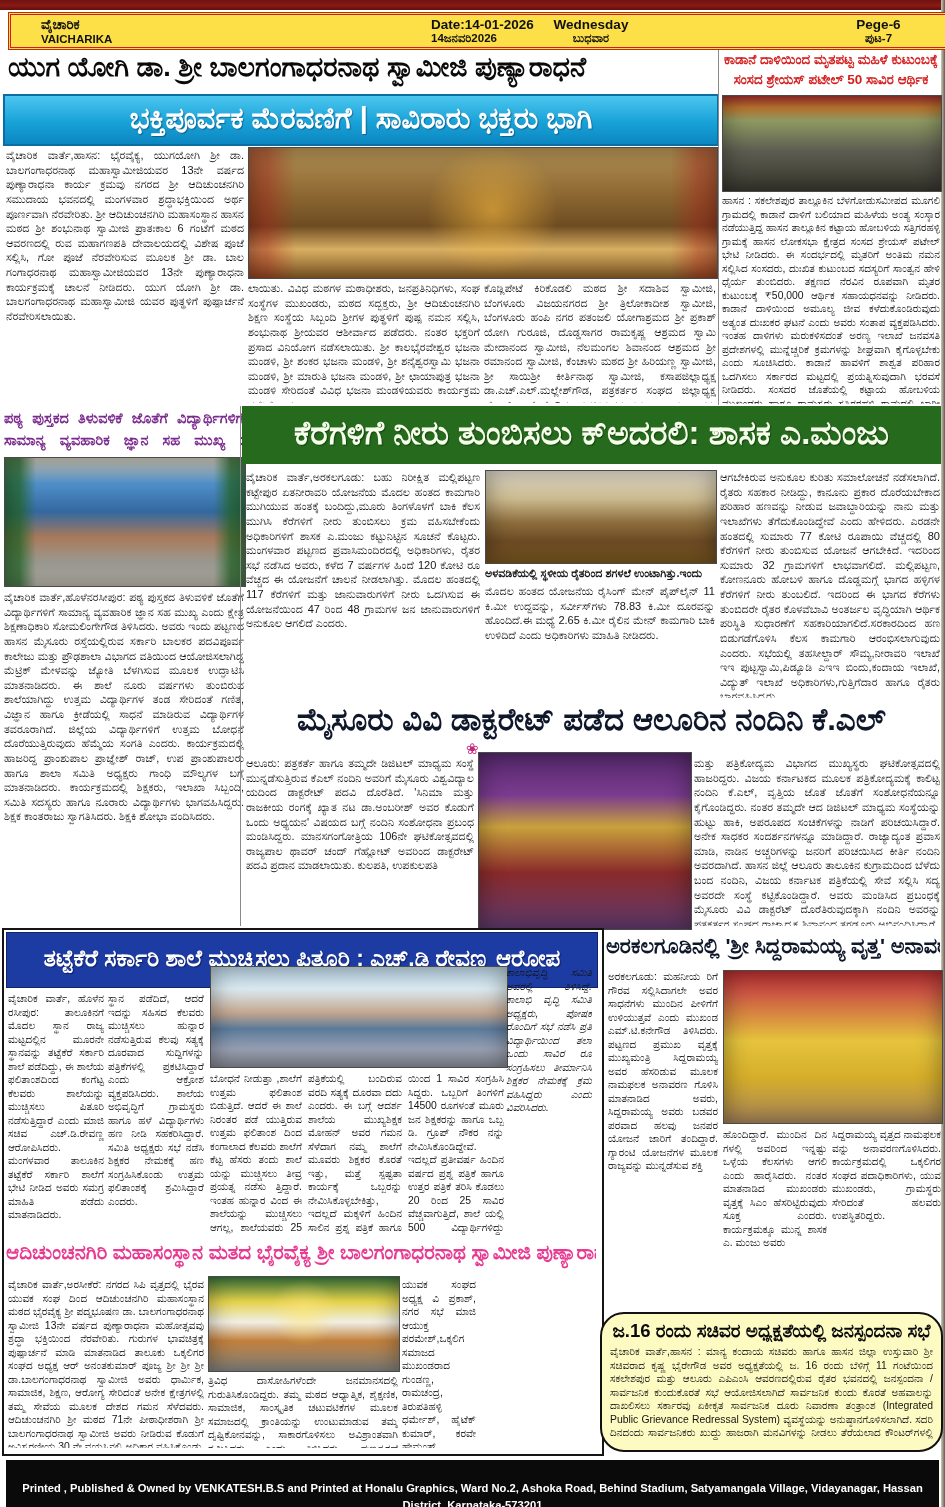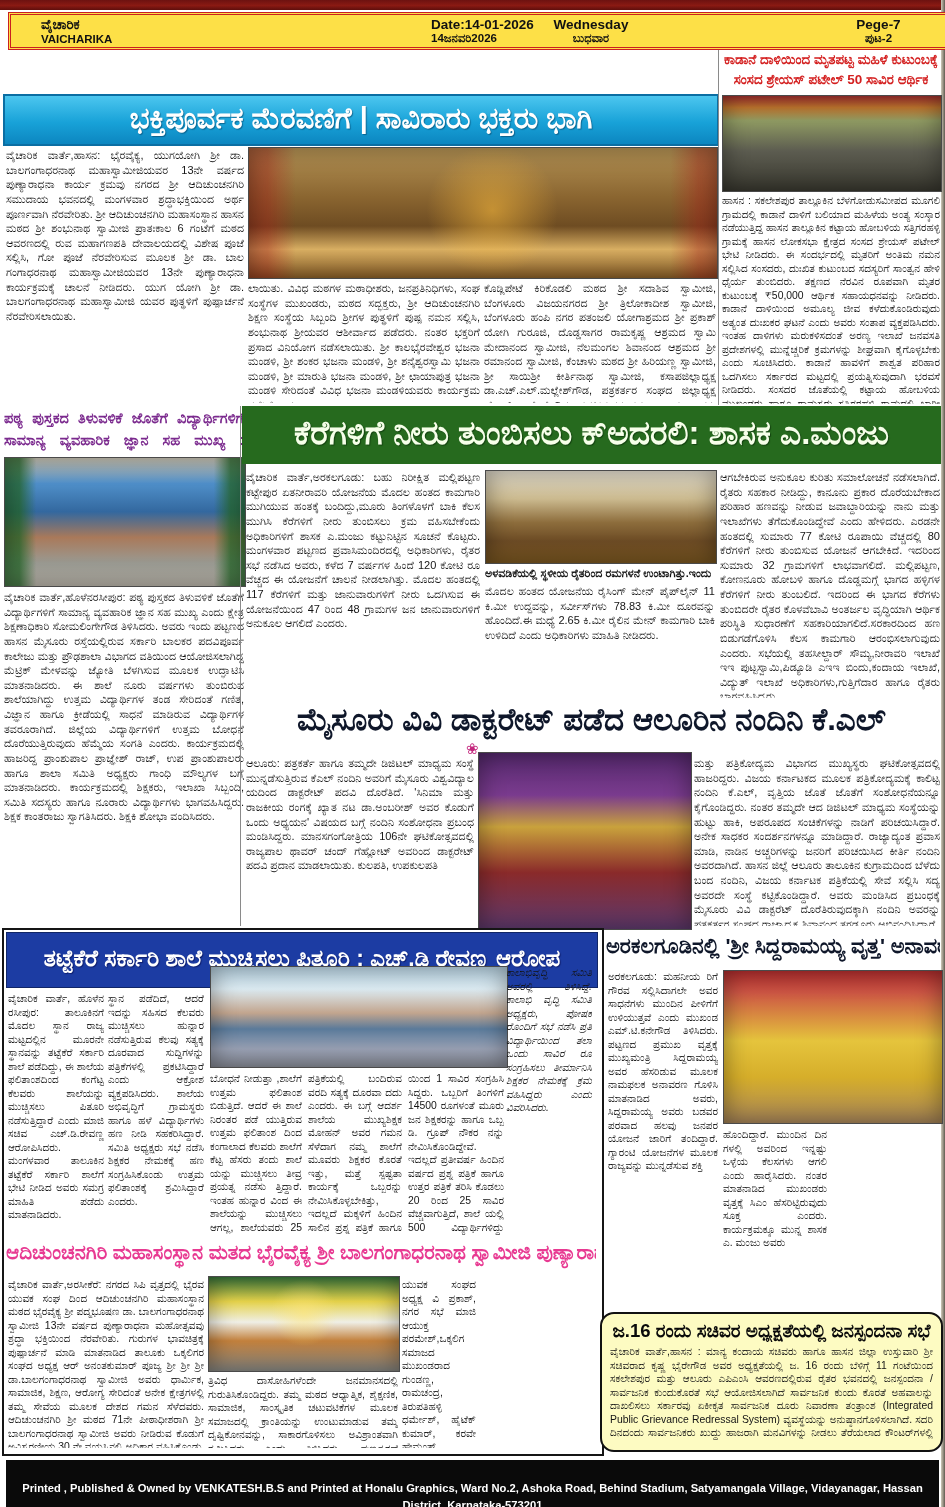--- a/index.html
+++ b/index.html
@@ -24,21 +24,21 @@
                 text-shadow:1px 1px 1px rgba(0,30,0,.5);}
   .banner-navy{background:#1c3ca3;border:1px solid #102566;color:#ffffff;font-weight:bold;font-size:23px;
                text-align:center;white-space:nowrap;overflow:hidden;line-height:2.2;
                text-shadow:1px 1px 1px rgba(0,0,60,.5);}
   .h-maroon{color:#0f172a;font-weight:bold;text-align:center;white-space:nowrap;overflow:hidden;}
   .h-pink{color:#e83a92;font-weight:bold;font-size:20px;text-align:center;white-space:nowrap;overflow:hidden;}
   .h-red{color:#d42020;font-weight:bold;font-size:13.5px;line-height:1.5;text-align:center;overflow:hidden;}
   .h-purple{color:#7b2a8e;font-weight:bold;font-size:14.5px;line-height:1.5;text-align:justify;overflow:hidden;}
   .rule{background:#8a8a8a;}
   .frame-bl{border:2px solid #151515;background:#ffffff;}
-  .noticebox{background:#fdfbc2;border:2.5px solid #111;border-radius:14px;}
+  .noticebox{background:#fdfbc2;border:2.5px solid #111;border-radius:24px;}
   .notice-title{font-weight:bold;font-size:18.5px;color:#0a0a0a;text-align:center;white-space:nowrap;overflow:hidden;}
   .footerbar{background:#0a0a0a;color:#ffffff;font-weight:bold;font-size:11.2px;line-height:1.5;
              text-align:center;overflow:hidden;}
   .ornament{color:#c4267d;font-size:15px;}
   
   .ph-stage{background:
      radial-gradient(circle at 52% 48%,rgba(255,190,60,.55),transparent 26%),
      linear-gradient(90deg,rgba(170,30,25,.4) 0 4%,transparent 10% 90%,rgba(170,30,25,.4) 96%),
      linear-gradient(180deg,#b59355 0%,#8a6530 38%,#6e4c22 60%,#d8ae62 78%,#8a5f28 100%);}
   .ph-tent{background:
@@ -74,46 +74,47 @@
     </div>
     <div class="abs" style="left:420px;top:2px;text-align:left;">
       <div class="l1">Date:14-01-2026</div>
       <div class="l2">14ಜನವರಿ2026</div>
     </div>
     <div class="abs" style="left:500px;top:2px;width:160px;text-align:center;">
       <div class="l1">Wednesday</div>
       <div class="l2">ಬುಧವಾರ</div>
     </div>
     <div class="abs" style="left:820px;top:2px;width:95px;text-align:center;">
-      <div class="l1">Pege-7</div>
-      <div class="l2">ಪುಟ-2</div>
+      <div class="l1">Pege-6</div>
+      <div class="l2">ಪುಟ-7</div>
     </div>
   </div>
 
+  <div class="abs h-main" style="left:8px;top:52px;width:706px;height:38px;">ಯುಗ ಯೋಗಿ ಡಾ. ಶ್ರೀ ಬಾಲಗಂಗಾಧರನಾಥ ಸ್ವಾಮೀಜಿ ಪುಣ್ಯಾರಾಧನೆ</div>
   <div class="abs banner-blue" style="left:3px;top:94px;width:712px;height:48px;">ಭಕ್ತಿಪೂರ್ವಕ ಮೆರವಣಿಗೆ | ಸಾವಿರಾರು ಭಕ್ತರು ಭಾಗಿ</div>
 
   <div class="abs txt" style="left:6px;top:148px;width:238px;height:256px;">ವೈಚಾರಿಕ ವಾರ್ತೆ,ಹಾಸನ: ಭೈರವೈಕ್ಯ, ಯುಗಯೋಗಿ ಶ್ರೀ ಡಾ. ಬಾಲಗಂಗಾಧರನಾಥ ಮಹಾಸ್ವಾಮೀಜಿಯವರ 13ನೇ ವರ್ಷದ ಪುಣ್ಯಾರಾಧನಾ ಕಾರ್ಯ ಕ್ರಮವು ನಗರದ ಶ್ರೀ ಆದಿಚುಂಚನಗಿರಿ ಸಮುದಾಯ ಭವನದಲ್ಲಿ ಮಂಗಳವಾರ ಶ್ರದ್ಧಾಭಕ್ತಿಯಿಂದ ಅರ್ಥ ಪೂರ್ಣವಾಗಿ ನೆರವೇರಿತು. ಶ್ರೀ ಆದಿಚುಂಚನಗಿರಿ ಮಹಾಸಂಸ್ಥಾನ ಹಾಸನ ಮಠದ ಶ್ರೀ ಶಂಭುನಾಥ ಸ್ವಾಮೀಜಿ ಪ್ರಾತಃಕಾಲ 6 ಗಂಟೆಗೆ ಮಠದ ಆವರಣದಲ್ಲಿ ರುವ ಮಹಾಗಣಪತಿ ದೇವಾಲಯದಲ್ಲಿ ವಿಶೇಷ ಪೂಜೆ ಸಲ್ಲಿಸಿ, ಗೋ ಪೂಜೆ ನೆರವೇರಿಸುವ ಮೂಲಕ ಶ್ರೀ ಡಾ. ಬಾಲ ಗಂಗಾಧರನಾಥ ಮಹಾಸ್ವಾಮೀಜಿಯವರ 13ನೇ ಪುಣ್ಯಾರಾಧನಾ ಕಾರ್ಯಕ್ರಮಕ್ಕೆ ಚಾಲನೆ ನೀಡಿದರು. ಯುಗ ಯೋಗಿ ಶ್ರೀ ಡಾ. ಬಾಲಗಂಗಾಧರನಾಥ ಮಹಾಸ್ವಾಮೀಜಿ ಯವರ ಪುತ್ಥಳಿಗೆ ಪುಷ್ಪಾರ್ಚನೆ ನೆರವೇರಿಸಲಾಯಿತು.</div>
   <div class="abs photo ph-stage" style="left:248px;top:147px;width:468px;height:130px;"></div>
   <div class="abs txt" style="left:248px;top:281px;width:232px;height:122px;">ಲಾಯಿತು. ವಿವಿಧ ಮಠಗಳ ಮಠಾಧೀಶರು, ಜನಪ್ರತಿನಿಧಿಗಳು, ಸಂಘ ಸಂಸ್ಥೆಗಳ ಮುಖಂಡರು, ಮಠದ ಸದ್ಭಕ್ತರು, ಶ್ರೀ ಆದಿಚುಂಚನಗಿರಿ ಶಿಕ್ಷಣ ಸಂಸ್ಥೆಯ ಸಿಬ್ಬಂದಿ ಶ್ರೀಗಳ ಪುತ್ಥಳಿಗೆ ಪುಷ್ಪ ನಮನ ಸಲ್ಲಿಸಿ, ಶಂಭುನಾಥ ಶ್ರೀಯವರ ಆಶೀರ್ವಾದ ಪಡೆದರು. ನಂತರ ಭಕ್ತರಿಗೆ ಪ್ರಸಾದ ವಿನಿಯೋಗ ನಡೆಸಲಾಯಿತು. ಶ್ರೀ ಕಾಲಭೈರವೇಶ್ವರ ಭಜನಾ ಮಂಡಳಿ, ಶ್ರೀ ಶಂಕರ ಭಜನಾ ಮಂಡಳಿ, ಶ್ರೀ ಶನೈಶ್ವರಸ್ವಾಮಿ ಭಜನಾ ಮಂಡಳಿ, ಶ್ರೀ ಮಾರುತಿ ಭಜನಾ ಮಂಡಳಿ, ಶ್ರೀ ಛಾಯಾಪುತ್ರ ಭಜನಾ ಮಂಡಳಿ ಸೇರಿದಂತೆ ವಿವಿಧ ಭಜನಾ ಮಂಡಳಿಯವರು ಕಾರ್ಯಕ್ರಮ ನಡೆಸಿಕೊಟ್ಟರು.</div>
   <div class="abs txt" style="left:484px;top:281px;width:232px;height:122px;">ಕೊಡ್ಲಿಪೇಟೆ ಕಿರಿಕೊಡಲಿ ಮಠದ ಶ್ರೀ ಸದಾಶಿವ ಸ್ವಾಮೀಜಿ, ಬೆಂಗಳೂರು ವಿಜಯನಗರದ ಶ್ರೀ ತ್ರಿಲೋಕಾದೀಶ ಸ್ವಾಮೀಜಿ, ಬೆಂಗಳೂರು ಹಂಪಿ ನಗರ ಪತಂಜಲಿ ಯೋಗಾಶ್ರಮದ ಶ್ರೀ ಪ್ರಕಾಶ್ ಯೋಗಿ ಗುರೂಜಿ, ದೊಡ್ಡಸಾಗರ ರಾಮಕೃಷ್ಣ ಆಶ್ರಮದ ಸ್ವಾಮಿ ಮೇದಾನಂದ ಸ್ವಾಮೀಜಿ, ನೆಲಮಂಗಲ ಶಿವಾನಂದ ಆಶ್ರಮದ ಶ್ರೀ ರಮಾನಂದ ಸ್ವಾಮೀಜಿ, ಕೆಂಚಾಳು ಮಠದ ಶ್ರೀ ಹಿರಿಯಣ್ಣ ಸ್ವಾಮೀಜಿ, ಶ್ರೀ ಸಾಯಿಶ್ರೀ ಕೀರ್ತಿನಾಥ ಸ್ವಾಮೀಜಿ, ಕಸಾಪಜಿಲ್ಲಾಧ್ಯಕ್ಷ ಡಾ.ಎಚ್.ಎಲ್.ಮಲ್ಲೇಶ್‌ಗೌಡ, ಪತ್ರಕರ್ತರ ಸಂಘದ ಜಿಲ್ಲಾಧ್ಯಕ್ಷ ಜೆ.ಆರ್. ಕೆಂಚೇಗೌಡ,ಜನಪ್ರತಿನಿಧಿಗಳು,ಸಮಾಜ ಮುಖಂಡರು ಭಾಗವಹಿಸಿದ್ದರು.</div>
 
   <div class="abs rule" style="left:718px;top:50px;width:1px;height:355px;"></div>
   <div class="abs h-red" style="left:722px;top:50px;width:218px;height:42px;">ಕಾಡಾನೆ ದಾಳಿಯಿಂದ ಮೃತಪಟ್ಟ ಮಹಿಳೆ ಕುಟುಂಬಕ್ಕೆ ಸಂಸದ ಶ್ರೇಯಸ್ ಪಟೇಲ್ 50 ಸಾವಿರ ಆರ್ಥಿಕ ನೆರವು</div>
   <div class="abs photo ph-tent" style="left:722px;top:95px;width:218px;height:95px;"></div>
   <div class="abs txt txt-sm" style="left:722px;top:194px;width:218px;height:210px;">ಹಾಸನ : ಸಕಲೇಶಪುರ ತಾಲ್ಲೂಕಿನ ಬೆಳಗೋಡುಸಮೀಪದ ಮೂಗಲಿ ಗ್ರಾಮದಲ್ಲಿ ಕಾಡಾನೆ ದಾಳಿಗೆ ಬಲಿಯಾದ ಮಹಿಳೆಯ ಅಂತ್ಯ ಸಂಸ್ಕಾರ ನಡೆಯುತ್ತಿದ್ದ ಹಾಸನ ತಾಲ್ಲೂಕಿನ ಕಟ್ಟಾಯ ಹೋಬಳಿಯ ಸತ್ತಿಗರಹಳ್ಳಿ ಗ್ರಾಮಕ್ಕೆ ಹಾಸನ ಲೋಕಸಭಾ ಕ್ಷೇತ್ರದ ಸಂಸದ ಶ್ರೇಯಸ್ ಪಟೇಲ್ ಭೇಟಿ ನೀಡಿದರು. ಈ ಸಂದರ್ಭದಲ್ಲಿ ಮೃತರಿಗೆ ಅಂತಿಮ ನಮನ ಸಲ್ಲಿಸಿದ ಸಂಸದರು, ದುಃಖಿತ ಕುಟುಂಬದ ಸದಸ್ಯರಿಗೆ ಸಾಂತ್ವನ ಹೇಳಿ ಧೈರ್ಯ ತುಂಬಿದರು. ತಕ್ಷಣದ ನೆರವಿನ ರೂಪವಾಗಿ ಮೃತರ ಕುಟುಂಬಕ್ಕೆ ₹50,000 ಆರ್ಥಿಕ ಸಹಾಯಧನವನ್ನು ನೀಡಿದರು. ಕಾಡಾನೆ ದಾಳಿಯಿಂದ ಅಮೂಲ್ಯ ಜೀವ ಕಳೆದುಕೊಂಡಿರುವುದು ಅತ್ಯಂತ ದುಃಖಕರ ಘಟನೆ ಎಂದು ಅವರು ಸಂತಾಪ ವ್ಯಕ್ತಪಡಿಸಿದರು. ಇಂತಹ ದಾಳಿಗಳು ಮರುಕಳಿಸದಂತೆ ಅರಣ್ಯ ಇಲಾಖೆ ಜನವಸತಿ ಪ್ರದೇಶಗಳಲ್ಲಿ ಮುನ್ನೆಚ್ಚರಿಕೆ ಕ್ರಮಗಳನ್ನು ಶೀಘ್ರವಾಗಿ ಕೈಗೊಳ್ಳಬೇಕು ಎಂದು ಸೂಚಿಸಿದರು. ಕಾಡಾನೆ ಹಾವಳಿಗೆ ಶಾಶ್ವತ ಪರಿಹಾರ ಒದಗಿಸಲು ಸರ್ಕಾರದ ಮಟ್ಟದಲ್ಲಿ ಪ್ರಯತ್ನಿಸುವುದಾಗಿ ಭರವಸೆ ನೀಡಿದರು. ಸಂಸದರ ಜೊತೆಯಲ್ಲಿ ಕಟ್ಟಾಯ ಹೋಬಳಿಯ ಮುಖಂಡರು ಹಾಗೂ ಗ್ರಾಮಸ್ಥರು ಸತ್ತಿಗರಹಳ್ಳಿ ಗ್ರಾಮದಲ್ಲಿ ಭಾರೀ ಸಂಖ್ಯೆಯಲ್ಲಿ ಸೇರಿದ್ದರು.</div>
 
   <div class="abs h-purple" style="left:4px;top:408px;width:240px;height:46px;">ಪಠ್ಯ ಪುಸ್ತಕದ ತಿಳುವಳಿಕೆ ಜೊತೆಗೆ ವಿದ್ಯಾರ್ಥಿಗಳಿಗೆ ಸಾಮಾನ್ಯ ವ್ಯವಹಾರಿಕ ಜ್ಞಾನ ಸಹ ಮುಖ್ಯ : ಸೋಮಲಿಂಗೇಗೌಡ</div>
   <div class="abs photo ph-school-blue" style="left:4px;top:457px;width:240px;height:128px;"></div>
   <div class="abs txt" style="left:4px;top:590px;width:240px;height:334px;">ವೈಚಾರಿಕ ವಾರ್ತೆ,ಹೊಳೆನರಸೀಪುರ: ಪಠ್ಯ ಪುಸ್ತಕದ ತಿಳುವಳಿಕೆ ಜೊತೆಗೆ ವಿದ್ಯಾರ್ಥಿಗಳಿಗೆ ಸಾಮಾನ್ಯ ವ್ಯವಹಾರಿಕ ಜ್ಞಾನ ಸಹ ಮುಖ್ಯ ಎಂದು ಕ್ಷೇತ್ರ ಶಿಕ್ಷಣಾಧಿಕಾರಿ ಸೋಮಲಿಂಗೇಗೌಡ ತಿಳಿಸಿದರು. ಅವರು ಇಂದು ಪಟ್ಟಣದ ಹಾಸನ ಮೈಸೂರು ರಸ್ತೆಯಲ್ಲಿರುವ ಸರ್ಕಾರಿ ಬಾಲಕರ ಪದವಿಪೂರ್ವ ಕಾಲೇಜು ಮತ್ತು ಪ್ರೌಢಶಾಲಾ ವಿಭಾಗದ ವತಿಯಿಂದ ಆಯೋಜಿಸಲಾಗಿದ್ದ ಮೆಟ್ರಿಕ್ ಮೇಳವನ್ನು ಜ್ಯೋತಿ ಬೆಳಗಿಸುವ ಮೂಲಕ ಉದ್ಘಾಟಿಸಿ ಮಾತನಾಡಿದರು. ಈ ಶಾಲೆ ನೂರು ವರ್ಷಗಳು ತುಂಬಿರುವ ಶಾಲೆಯಾಗಿದ್ದು ಉತ್ತಮ ವಿದ್ಯಾರ್ಥಿಗಳ ತಂಡ ಸೇರಿದಂತೆ ಗಣಿತ, ವಿಜ್ಞಾನ ಹಾಗೂ ಕ್ರೀಡೆಯಲ್ಲಿ ಸಾಧನೆ ಮಾಡಿರುವ ವಿದ್ಯಾರ್ಥಿಗಳ ತವರೂರಾಗಿದೆ. ಜಿಲ್ಲೆಯ ವಿದ್ಯಾರ್ಥಿಗಳಿಗೆ ಉತ್ತಮ ಬೋಧನೆ ದೊರೆಯುತ್ತಿರುವುದು ಹೆಮ್ಮೆಯ ಸಂಗತಿ ಎಂದರು. ಕಾರ್ಯಕ್ರಮದಲ್ಲಿ ಹಾಜರಿದ್ದ ಪ್ರಾಂಶುಪಾಲ ಪ್ರಾಜ್ಞೇಶ್ ರಾಜ್, ಉಪ ಪ್ರಾಂಶುಪಾಲರು ಹಾಗೂ ಶಾಲಾ ಸಮಿತಿ ಅಧ್ಯಕ್ಷರು ಗಾಂಧಿ ಮೌಲ್ಯಗಳ ಬಗ್ಗೆ ಮಾತನಾಡಿದರು. ಕಾರ್ಯಕ್ರಮದಲ್ಲಿ ಶಿಕ್ಷಕರು, ಇಲಾಖಾ ಸಿಬ್ಬಂದಿ, ಸಮಿತಿ ಸದಸ್ಯರು ಹಾಗೂ ನೂರಾರು ವಿದ್ಯಾರ್ಥಿಗಳು ಭಾಗವಹಿಸಿದ್ದರು. ಶಿಕ್ಷಕ ಕಾಂತರಾಜು ಸ್ವಾಗತಿಸಿದರು. ಶಿಕ್ಷಕಿ ಶೋಭಾ ವಂದಿಸಿದರು.</div>
   <div class="abs rule" style="left:240px;top:406px;width:1px;height:520px;"></div>
 
   <div class="abs banner-green" style="left:242px;top:406px;width:699px;height:58px;">ಕೆರೆಗಳಿಗೆ ನೀರು ತುಂಬಿಸಲು ಕ್ಅದರಲಿ: ಶಾಸಕ ಎ.ಮಂಜು</div>
   <div class="abs txt" style="left:246px;top:470px;width:234px;height:228px;">ವೈಚಾರಿಕ ವಾರ್ತೆ,ಅರಕಲಗೂಡು: ಬಹು ನಿರೀಕ್ಷಿತ ಮಲ್ಲಿಪಟ್ಟಣ ಕಟ್ಟೇಪುರ ಏತನೀರಾವರಿ ಯೋಜನೆಯ ಮೊದಲ ಹಂತದ ಕಾಮಗಾರಿ ಮುಗಿಯುವ ಹಂತಕ್ಕೆ ಬಂದಿದ್ದು,ಮೂರು ತಿಂಗಳೊಳಗೆ ಬಾಕಿ ಕೆಲಸ ಮುಗಿಸಿ ಕೆರೆಗಳಿಗೆ ನೀರು ತುಂಬಿಸಲು ಕ್ರಮ ವಹಿಸಬೇಕೆಂದು ಅಧಿಕಾರಿಗಳಿಗೆ ಶಾಸಕ ಎ.ಮಂಜು ಕಟ್ಟುನಿಟ್ಟಿನ ಸೂಚನೆ ಕೊಟ್ಟರು. ಮಂಗಳವಾರ ಪಟ್ಟಣದ ಪ್ರವಾಸಿಮಂದಿರದಲ್ಲಿ ಅಧಿಕಾರಿಗಳು, ರೈತರ ಸಭೆ ನಡೆಸಿದ ಅವರು, ಕಳೆದ 7 ವರ್ಷಗಳ ಹಿಂದೆ 120 ಕೋಟಿ ರೂ ವೆಚ್ಚದ ಈ ಯೋಜನೆಗೆ ಚಾಲನೆ ನೀಡಲಾಗಿತ್ತು. ಮೊದಲ ಹಂತದಲ್ಲಿ 117 ಕೆರೆಗಳಿಗೆ ಮತ್ತು ಜಾನುವಾರುಗಳಿಗೆ ನೀರು ಒದಗಿಸುವ ಈ ಯೋಜನೆಯಿಂದ 47 ರಿಂದ 48 ಗ್ರಾಮಗಳ ಜನ ಜಾನುವಾರುಗಳಿಗೆ ಅನುಕೂಲ ಆಗಲಿದೆ ಎಂದರು.</div>
   <div class="abs photo ph-meeting" style="left:485px;top:470px;width:230px;height:92px;"></div>
-  <div class="abs txt" style="left:485px;top:566px;width:230px;height:16px;font-weight:bold;">ಅಳವಡಿಕೆಯಲ್ಲಿ ಸ್ಥಳೀಯ ರೈತರಿಂದ ರಮಗಳನೆ ಉಂಟಾಗಿತ್ತು.ಇಂದು</div>
+  <div class="abs txt" style="left:485px;top:566px;width:230px;height:16px;font-weight:bold;">ಅಳವಡಿಕೆಯಲ್ಲಿ ಸ್ಥಳೀಯ ರೈತರಿಂದ ಶಗಳಲೆ ಉಂಟಾಗಿತ್ತು.ಇಂದು</div>
   <div class="abs txt" style="left:485px;top:584px;width:230px;height:114px;">ಮೊದಲ ಹಂತದ ಯೋಜನೆಯ ರೈಸಿಂಗ್ ಮೇನ್ ಪೈಪ್‌ಲೈನ್ 11 ಕಿ.ಮೀ ಉದ್ದವನ್ನು, ಸರ್ವೀಸ್‌ಗಳು 78.83 ಕಿ.ಮೀ ದೂರವನ್ನು ಹೊಂದಿದೆ.ಈ ಮಧ್ಯೆ 2.65 ಕಿ.ಮೀ ರೈಲಿನ ಮೇನ್ ಕಾಮಗಾರಿ ಬಾಕಿ ಉಳಿದಿದೆ ಎಂದು ಅಧಿಕಾರಿಗಳು ಮಾಹಿತಿ ನೀಡಿದರು.</div>
   <div class="abs txt" style="left:720px;top:470px;width:220px;height:228px;">ಆಗಬೇಕಿರುವ ಅನುಕೂಲ ಕುರಿತು ಸಮಾಲೋಚನೆ ನಡೆಸಲಾಗಿದೆ. ರೈತರು ಸಹಕಾರ ನೀಡಿದ್ದು, ಕಾನೂನು ಪ್ರಕಾರ ದೊರೆಯಬೇಕಾದ ಪರಿಹಾರ ಹಣವನ್ನು ನೀಡುವ ಜವಾಬ್ದಾರಿಯನ್ನು ನಾನು ಮತ್ತು ಇಲಾಖೆಗಳು ತೆಗೆದುಕೊಂಡಿದ್ದೇವೆ ಎಂದು ಹೇಳಿದರು. ಎರಡನೇ ಹಂತದಲ್ಲಿ ಸುಮಾರು 77 ಕೋಟಿ ರೂಪಾಯಿ ವೆಚ್ಚದಲ್ಲಿ 80 ಕೆರೆಗಳಿಗೆ ನೀರು ತುಂಬಿಸುವ ಯೋಜನೆ ಆಗಬೇಕಿದೆ. ಇದರಿಂದ ಸುಮಾರು 32 ಗ್ರಾಮಗಳಿಗೆ ಲಾಭವಾಗಲಿದೆ. ಮಲ್ಲಿಪಟ್ಟಣ, ಕೋಣನೂರು ಹೋಬಳಿ ಹಾಗೂ ದೊಡ್ಡಮಗ್ಗೆ ಭಾಗದ ಹಳ್ಳಿಗಳ ಕೆರೆಗಳಿಗೆ ನೀರು ತುಂಬಲಿದೆ. ಇದರಿಂದ ಈ ಭಾಗದ ಕೆರೆಗಳು ತುಂಬಿದರೇ ರೈತರ ಕೊಳವೆಬಾವಿ ಅಂತರ್ಜಲ ವೃದ್ಧಿಯಾಗಿ ಆರ್ಥಿಕ ಪರಿಸ್ಥಿತಿ ಸುಧಾರಣೆಗೆ ಸಹಕಾರಿಯಾಗಲಿದೆ.ಸರಕಾರದಿಂದ ಹಣ ಬಿಡುಗಡೆಗೊಳಿಸಿ ಕೆಲಸ ಕಾಮಗಾರಿ ಆರಂಭಿಸಲಾಗುವುದು ಎಂದರು. ಸಭೆಯಲ್ಲಿ ತಹಸೀಲ್ದಾರ್ ಸೌಮ್ಯ,ನೀರಾವರಿ ಇಲಾಖೆ ಇಇ ಪುಟ್ಟಸ್ವಾಮಿ,ಪಿಡ್ಯೂಡಿ ಎಇಇ ಬಿಂದು,ಕಂದಾಯ ಇಲಾಖೆ, ವಿದ್ಯುತ್ ಇಲಾಖೆ ಅಧಿಕಾರಿಗಳು,ಗುತ್ತಿಗೆದಾರ ಹಾಗೂ ರೈತರು ಭಾಗವಹಿಸಿದ್ದರು.</div>
 
   <div class="abs ornament" style="left:466px;top:740px;">❀</div>
   <div class="abs h-maroon" style="left:242px;top:702px;width:699px;height:48px;font-size:31px;">ಮೈಸೂರು ವಿವಿ ಡಾಕ್ಟರೇಟ್ ಪಡೆದ ಆಲೂರಿನ ನಂದಿನಿ ಕೆ.ಎಲ್</div>
   <div class="abs txt" style="left:246px;top:756px;width:228px;height:170px;">ಆಲೂರು: ಪತ್ರಕರ್ತೆ ಹಾಗೂ ತಮ್ಮದೇ ಡಿಜಿಟಲ್ ಮಾಧ್ಯಮ ಸಂಸ್ಥೆ ಮುನ್ನಡೆಸುತ್ತಿರುವ ಕೆಎಲ್ ನಂದಿನಿ ಅವರಿಗೆ ಮೈಸೂರು ವಿಶ್ವವಿದ್ಯಾಲ ಯದಿಂದ ಡಾಕ್ಟರೇಟ್ ಪದವಿ ದೊರೆತಿದೆ. 'ಸಿನಿಮಾ ಮತ್ತು ರಾಜಕೀಯ ರಂಗಕ್ಕೆ ಖ್ಯಾತ ನಟ ಡಾ.ಅಂಬರೀಶ್ ಅವರ ಕೊಡುಗೆ ಒಂದು ಅಧ್ಯಯನ' ವಿಷಯದ ಬಗ್ಗೆ ನಂದಿನಿ ಸಂಶೋಧನಾ ಪ್ರಬಂಧ ಮಂಡಿಸಿದ್ದರು. ಮಾನಸಗಂಗೋತ್ರಿಯ 106ನೇ ಘಟಿಕೋತ್ಸವದಲ್ಲಿ ರಾಜ್ಯಪಾಲ ಥಾವರ್ ಚಂದ್ ಗೆಹ್ಲೋಟ್ ಅವರಿಂದ ಡಾಕ್ಟರೇಟ್ ಪದವಿ ಪ್ರದಾನ ಮಾಡಲಾಯಿತು. ಕುಲಪತಿ, ಉಪಕುಲಪತಿ</div>
   <div class="abs photo ph-convocation" style="left:478px;top:752px;width:212px;height:176px;"></div>
   <div class="abs txt" style="left:694px;top:756px;width:246px;height:170px;">ಮತ್ತು ಪತ್ರಿಕೋದ್ಯಮ ವಿಭಾಗದ ಮುಖ್ಯಸ್ಥರು ಘಟಿಕೋತ್ಸವದಲ್ಲಿ ಹಾಜರಿದ್ದರು. ವಿಜಯ ಕರ್ನಾಟಕದ ಮೂಲಕ ಪತ್ರಿಕೋದ್ಯಮಕ್ಕೆ ಕಾಲಿಟ್ಟ ನಂದಿನಿ ಕೆ.ಎಲ್, ವೃತ್ತಿಯ ಜೊತೆ ಜೊತೆಗೆ ಸಂಶೋಧನೆಯನ್ನೂ ಕೈಗೊಂಡಿದ್ದರು. ನಂತರ ತಮ್ಮದೇ ಆದ ಡಿಜಿಟಲ್ ಮಾಧ್ಯಮ ಸಂಸ್ಥೆಯನ್ನು ಹುಟ್ಟು ಹಾಕಿ, ಅಪರೂಪದ ಸಂಚಿಕೆಗಳನ್ನು ನಾಡಿಗೆ ಪರಿಚಯಿಸಿದ್ದಾರೆ. ಅನೇಕ ಸಾಧಕರ ಸಂದರ್ಶನಗಳನ್ನೂ ಮಾಡಿದ್ದಾರೆ. ರಾಜ್ಯಾದ್ಯಂತ ಪ್ರವಾಸ ಮಾಡಿ, ನಾಡಿನ ಅಚ್ಚರಿಗಳನ್ನು ಜನರಿಗೆ ಪರಿಚಯಿಸಿದ ಕೀರ್ತಿ ನಂದಿನಿ ಅವರದಾಗಿದೆ. ಹಾಸನ ಜಿಲ್ಲೆ ಆಲೂರು ತಾಲೂಕಿನ ಕುಗ್ರಾಮದಿಂದ ಬೆಳೆದು ಬಂದ ನಂದಿನಿ, ವಿಜಯ ಕರ್ನಾಟಕ ಪತ್ರಿಕೆಯಲ್ಲಿ ಸೇವೆ ಸಲ್ಲಿಸಿ ಸದ್ಯ ಅವರದೇ ಸಂಸ್ಥೆ ಕಟ್ಟಿಕೊಂಡಿದ್ದಾರೆ. ಅವರು ಮಂಡಿಸಿದ ಪ್ರಬಂಧಕ್ಕೆ ಮೈಸೂರು ವಿವಿ ಡಾಕ್ಟರೆಟ್ ದೊರೆತಿರುವುದಕ್ಕಾಗಿ ನಂದಿನಿ ಅವರನ್ನು ಪತ್ರಕರ್ತರ ಸಂಘದ ರಾಜ್ಯಾಧ್ಯಕ್ಷ ಶಿವಾನಂದ ತಗಡೂರು ಅಭಿನಂದಿಸಿದ್ದಾರೆ.</div>
 
   <div class="abs frame-bl" style="left:2px;top:928px;width:598px;height:524px;"></div>
@@ -123,20 +124,21 @@
   <div class="abs photo ph-schoolhall" style="left:210px;top:966px;width:296px;height:100px;"></div>
   <div class="abs txt txt-sm" style="left:210px;top:1072px;width:92px;height:164px;">ಬೋಧನೆ ನೀಡುತ್ತಾ ,ಶಾಲೆಗೆ ಉತ್ತಮ ಫಲಿತಾಂಶ ಬಿಡುತ್ತಿದೆ. ಆದರೆ ಈ ಶಾಲೆ ನಿರಂತರ ಪಡೆ ಯುತ್ತಿರುವ ಉತ್ತಮ ಫಲಿತಾಂಶ ದಿಂದ ಕಂಗಾಲಾದ ಕೆಲವರು ಶಾಲೆಗೆ ಕೆಟ್ಟ ಹೆಸರು ತಂದು ಶಾಲೆ ಯನ್ನು ಮುಚ್ಚಿಸಲು ತೀವ್ರ ಪ್ರಯತ್ನ ನಡೆಸು ತ್ತಿದ್ದಾರೆ. ಇಂತಹ ಹುನ್ನಾರ ವಿಂದ ಈ ಶಾಲೆಯನ್ನು ಮುಚ್ಚಿಸಲು ಆಗಲ್ಲ, ಶಾಲೆಯವರು 25 ಲಕ್ಷ ವಸೂಲಿ ಮಾಡಿದ್ದಾರೆ ಎಂದು ಯೂಟ್ಯೂಬ್ ಚಾನೆಲ್ ಹಾಗೂ ಒಂದೆರೆಡು</div>
   <div class="abs txt txt-sm" style="left:308px;top:1072px;width:94px;height:164px;">ಪತ್ರಿಕೆಯಲ್ಲಿ ಬಂದಿರುವ ವರದಿ ಸತ್ಯಕ್ಕೆ ದೂರವಾ ದದು ಎಂದರು. ಈ ಬಗ್ಗೆ ಆದರ್ಶ ಶಾಲೆಯ ಮುಖ್ಯಶಿಕ್ಷಕ ಮೋಹನ್ ಅವರ ಗಮನ ಸೆಳೆದಾಗ ನಮ್ಮ ಶಾಲೆಗೆ ಮೂವರು ಶಿಕ್ಷಕರ ಕೊರತೆ ಇತ್ತು, ಮತ್ತೆ ಸ್ಪಷ್ಟತಾ ಕಾರ್ಯಕ್ಕೆ ಒಬ್ಬರನ್ನು ನೇಮಿಸಿಕೊಳ್ಳಬೇಕಿತ್ತು, ಇದಲ್ಲದೆ ಮಕ್ಕಳಿಗೆ ಹಿಂದಿನ ಸಾಲಿನ ಪ್ರಶ್ನ ಪತ್ರಿಕೆ ಹಾಗೂ ಉತ್ತರ ಪತ್ರಿಕೆ ನೀಡಿದರೆ ಇವರಿಗೆ ಹೆಚ್ಚು ಅನುಕೂಲ ಆಗುತ್ತದೆ ಎಂದು</div>
   <div class="abs txt txt-sm" style="left:408px;top:1072px;width:96px;height:164px;">ಯಿಂದ 1 ಸಾವಿರ ಸಂಗ್ರಹಿಸಿ ಸಿದ್ದರು. ಒಬ್ಬರಿಗೆ ತಿಂಗಳಿಗೆ 14500 ರೂಗಳಂತೆ ಮೂರು ಜನ ಶಿಕ್ಷಕರನ್ನು ಹಾಗೂ ಒಬ್ಬ ಡಿ. ಗ್ರೂಪ್ ನೌಕರ ನನ್ನು ನೇಮಿಸಿಕೊಂಡಿದ್ದೇವೆ. ಇದಲ್ಲದೆ ಪ್ರತೀವರ್ಷ ಹಿಂದಿನ ವರ್ಷದ ಪ್ರಶ್ನ ಪತ್ರಿಕೆ ಹಾಗೂ ಉತ್ತರ ಪತ್ರಿಕೆ ತರಿಸಿ ಕೊಡಲು 20 ರಿಂದ 25 ಸಾವಿರ ವೆಚ್ಚವಾಗುತ್ತಿದೆ, ಶಾಲೆ ಯಲ್ಲಿ 500 ವಿದ್ಯಾರ್ಥಿಗಳಿದ್ದು ಅದರಲ್ಲಿ 380 ವಿದ್ಯಾರ್ಥಿಗಳು 1 ಸಾವಿರ ದುಗಳಂತೆ ನೀಡಿದ್ದಾರೆ, ಉಳಿದವರು ನೀಡಿಲ್ಲ, ಇದನ್ನೆಲ್ಲಾ ಶಾಲಾಭಿವೃದ್ಧಿಸಮಿತಿ ನಿರ್ವಹಿಸುತ್ತಿದೆ ಎಂದರು.</div>
   <div class="abs txt txt-sm" style="left:506px;top:966px;width:86px;height:270px;font-style:italic;">ಕಾಲಾಭಿವೃದ್ಧಿ ಸಮಿತಿ ಅವರಲ್ಲಿ ತಿಳಿಸಿದ್ದೆ. ಕಾಲಾಭಿ ವೃದ್ಧಿ ಸಮಿತಿ ಅಧ್ಯಕ್ಷರು, ಪೋಷಕ ರೊಂದಿಗೆ ಸಭೆ ನಡೆಸಿ ಪ್ರತಿ ವಿದ್ಯಾರ್ಥಿಯಿಂದ ತಲಾ ಒಂದು ಸಾವಿರ ರೂ ಸಂಗ್ರಹಿಸಲು ತೀರ್ಮಾನಿಸಿ ಶಿಕ್ಷಕರ ನೇಮಕಕ್ಕೆ ಕ್ರಮ ವಹಿಸಿದ್ದರು ಎಂದು ವಿವರಿಸಿದರು.</div>
 
   <div class="abs h-maroon" style="left:606px;top:934px;width:334px;height:30px;font-size:21px;">ಅರಕಲಗೂಡಿನಲ್ಲಿ 'ಶ್ರೀ ಸಿದ್ದರಾಮಯ್ಯ ವೃತ್ತ' ಅನಾವರಣ</div>
   <div class="abs txt txt-sm" style="left:608px;top:970px;width:110px;height:336px;">ಅರಕಲಗೂಡು: ಮಹನೀಯ ರಿಗೆ ಗೌರವ ಸಲ್ಲಿಸಿದಾಗಲೇ ಅವರ ಸಾಧನೆಗಳು ಮುಂದಿನ ಪೀಳಿಗೆಗೆ ಉಳಿಯುತ್ತವೆ ಎಂದು ಮುಖಂಡ ಎಮ್.ಟಿ.ಕನೇಗೌಡ ತಿಳಿಸಿದರು. ಪಟ್ಟಣದ ಪ್ರಮುಖ ವೃತ್ತಕ್ಕೆ ಮುಖ್ಯಮಂತ್ರಿ ಸಿದ್ದರಾಮಯ್ಯ ಅವರ ಹೆಸರಿಡುವ ಮೂಲಕ ನಾಮಫಲಕ ಅನಾವರಣ ಗೊಳಿಸಿ ಮಾತನಾಡಿದ ಅವರು, ಸಿದ್ದರಾಮಯ್ಯ ಅವರು ಬಡವರ ಪರವಾದ ಹಲವು ಜನಪರ ಯೋಜನೆ ಜಾರಿಗೆ ತಂದಿದ್ದಾರೆ. ಗ್ಯಾರಂಟಿ ಯೋಜನೆಗಳ ಮೂಲಕ ರಾಜ್ಯವನ್ನು ಮುನ್ನಡೆಸುವ ಶಕ್ತಿ</div>
   <div class="abs photo ph-crowd-yellow" style="left:723px;top:970px;width:218px;height:152px;"></div>
   <div class="abs txt txt-sm" style="left:723px;top:1128px;width:104px;height:178px;">ಹೊಂದಿದ್ದಾರೆ. ಮುಂದಿನ ದಿನ ಗಳಲ್ಲಿ ಅವರಿಂದ ಇನ್ನಷ್ಟು ಒಳ್ಳೆಯ ಕೆಲಸಗಳು ಆಗಲಿ ಎಂದು ಹಾರೈಸಿದರು. ನಂತರ ಮಾತನಾಡಿದ ಮುಖಂಡರು ವೃತ್ತಕ್ಕೆ ಸಿಎಂ ಹೆಸರಿಟ್ಟಿರುವುದು ಸೂಕ್ತ ಎಂದರು. ಕಾರ್ಯಕ್ರಮಕ್ಕೂ ಮುನ್ನ ಶಾಸಕ ಎ. ಮಂಜು ಅವರು</div>
+  <div class="abs txt txt-sm" style="left:832px;top:1128px;width:109px;height:178px;">ಸಿದ್ದರಾಮಯ್ಯ ವೃತ್ತದ ನಾಮಫಲಕ ವನ್ನು ಅನಾವರಣಗೊಳಿಸಿದರು. ಕಾರ್ಯಕ್ರಮದಲ್ಲಿ ಒಕ್ಕಲಿಗರ ಸಂಘದ ಪದಾಧಿಕಾರಿಗಳು, ಯುವ ಮುಖಂಡರು, ಗ್ರಾಮಸ್ಥರು ಸೇರಿದಂತೆ ಹಲವರು ಉಪಸ್ಥಿತರಿದ್ದರು.</div>
 
   <div class="abs h-pink" style="left:6px;top:1241px;width:590px;height:32px;">ಆದಿಚುಂಚನಗಿರಿ ಮಹಾಸಂಸ್ಥಾನ ಮತದ ಭೈರವೈಕ್ಯ ಶ್ರೀ ಬಾಲಗಂಗಾಧರನಾಥ ಸ್ವಾಮೀಜಿ ಪುಣ್ಯಾರಾಧನೆ</div>
   <div class="abs txt txt-sm" style="left:8px;top:1278px;width:196px;height:170px;">ವೈಚಾರಿಕ ವಾರ್ತೆ,ಅರಸೀಕೆರೆ: ನಗರದ ಸಿಪಿ ವೃತ್ತದಲ್ಲಿ ಭೈರವ ಯುವಕ ಸಂಘ ದಿಂದ ಆದಿಚುಂಚನಗಿರಿ ಮಹಾಸಂಸ್ಥಾನ ಮಠದ ಭೈರವೈಕ್ಯ ಶ್ರೀ ಪದ್ಮಭೂಷಣ ಡಾ. ಬಾಲಗಂಗಾಧರನಾಥ ಸ್ವಾಮೀಜಿ 13ನೇ ವರ್ಷದ ಪುಣ್ಯಾರಾಧನಾ ಮಹೋತ್ಸವವು ಶ್ರದ್ಧಾ ಭಕ್ತಿಯಿಂದ ನೆರವೇರಿತು. ಗುರುಗಳ ಭಾವಚಿತ್ರಕ್ಕೆ ಪುಷ್ಪಾರ್ಚನೆ ಮಾಡಿ ಮಾತನಾಡಿದ ತಾಲೂಕು ಒಕ್ಕಲಿಗರ ಸಂಘದ ಅಧ್ಯಕ್ಷ ಆರ್ ಅನಂತಕುಮಾರ್ ಪೂಜ್ಯ ಶ್ರೀ ಶ್ರೀ ಶ್ರೀ ಡಾ.ಬಾಲಗಂಗಾಧರನಾಥ ಸ್ವಾಮೀಜಿ ಅವರು ಧಾರ್ಮಿಕ, ಸಾಮಾಜಿಕ, ಶಿಕ್ಷಣ, ಆರೋಗ್ಯ ಸೇರಿದಂತೆ ಅನೇಕ ಕ್ಷೇತ್ರಗಳಲ್ಲಿ ತಮ್ಮ ಸೇವೆಯ ಮೂಲಕ ದೇಶದ ಗಮನ ಸೆಳೆದವರು. ಆದಿಚುಂಚನಗಿರಿ ಶ್ರೀ ಮಠದ 71ನೇ ಪೀಠಾಧೀಶರಾಗಿ ಶ್ರೀ ಬಾಲಗಂಗಾಧರನಾಥ ಸ್ವಾಮೀಜಿ ಅವರು ನೀಡಿರುವ ಕೊಡುಗೆ ಅವಿಸ್ಮರಣೀಯ.30 ನೇ ವಯಸ್ಸಿನಲ್ಲಿ ಅಧಿಕಾರ ವಹಿಸಿಕೊಂಡು</div>
   <div class="abs photo ph-portrait" style="left:208px;top:1276px;width:190px;height:94px;"></div>
   <div class="abs txt txt-sm" style="left:208px;top:1374px;width:190px;height:74px;">ತ್ರಿವಿಧ ದಾಸೋಹಿಗಳೆಂದೇ ಜನಮಾನಸದಲ್ಲಿ ಗುರುತಿಸಿಕೊಂಡಿದ್ದರು. ತಮ್ಮ ಮಠದ ಆಧ್ಯಾತ್ಮಿಕ, ಶೈಕ್ಷಣಿಕ, ಸಾಮಾಜಿಕ, ಸಾಂಸ್ಕೃತಿಕ ಚಟುವಟಿಕೆಗಳ ಮೂಲಕ ಸಮಾಜದಲ್ಲಿ ಕ್ರಾಂತಿಯನ್ನು ಉಂಟುಮಾಡುವ ತಮ್ಮ ದೃಷ್ಟಿಕೋನವನ್ನು, ಸಾಕಾರಗೊಳಿಸಲು ಅವಿಶ್ರಾಂತವಾಗಿ ಶ್ರಮಿಸಿದರು ಎಂದು ತಿಳಿಸಿದರು. ಪುಣ್ಯಸ್ಮರಣೆ ಕಾರ್ಯಕ್ರಮದಲ್ಲಿ ನಗರಸಭಾ ಸದಸ್ಯ ವೆಂಕಟಮನಿ, ರಮೇಶ್, ದರ್ಶನ್ ನಗರಸಭಾ ಆಯುಕ್ತ ಕೃಷ್ಣಮೂರ್ತಿ, ಭೈರವ ಮುಂತಾದವರಿದ್ದರು.</div>
   <div class="abs txt txt-sm" style="left:402px;top:1278px;width:74px;height:170px;">ಯುವಕ ಸಂಘದ ಅಧ್ಯಕ್ಷ ವಿ ಪ್ರಕಾಶ್, ನಗರ ಸಭೆ ಮಾಜಿ ಆಯುಕ್ತ ಪರಮೇಶ್,ಒಕ್ಕಲಿಗ ಸಮಾಜದ ಮುಖಂಡರಾದ ಗುಂಡಣ್ಣ, ರಾಮಚಂದ್ರ, ತಿರುಪತಿಹಳ್ಳಿ ಧರ್ಮೇಶ್, ಹೈಟೆಕ್ ಕುಮಾರ್, ಕರವೇ ಹೇಮಂತ್ ಕುಮಾರ್,ಕಿರಣ್, ರಾಘು, ಮುಖಂಡರುಗಳಾದ ಗಣೇಶ್, ಮಂಜು ರೈಸ್ ಮಿಲ್ಸ್, ಶ್ರೀಧರ್, ಅರುಣ್, ಜಿಮ್ ಕೃಷ್ಣ , ನವೀನ್, ರವಿ ಮುಂತಾದವರಿದರು.</div>
 
   <div class="abs noticebox" style="left:600px;top:1312px;width:339px;height:136px;">
     <div class="notice-title" style="margin-top:6px;">ಜ.16 ರಂದು ಸಚಿವರ ಅಧ್ಯಕ್ಷತೆಯಲ್ಲಿ ಜನಸ್ಪಂದನಾ ಸಭೆ</div>
     <div class="txt txt-sm" style="margin:3px 8px 0 8px;height:96px;">ವೈಚಾರಿಕ ವಾರ್ತೆ,ಹಾಸನ : ಮಾನ್ಯ ಕಂದಾಯ ಸಚಿವರು ಹಾಗೂ ಹಾಸನ ಜಿಲ್ಲಾ ಉಸ್ತುವಾರಿ ಶ್ರೀ ಸಚಿವರಾದ ಕೃಷ್ಣ ಭೈರೇಗೌಡ ಅವರ ಅಧ್ಯಕ್ಷತೆಯಲ್ಲಿ ಜ. 16 ರಂದು ಬೆಳಿಗ್ಗೆ 11 ಗಂಟೆಯಿಂದ ಸಕಲೇಶಪುರ ಮತ್ತು ಆಲೂರು ಎಪಿಎಂಸಿ ಆವರಣದಲ್ಲಿರುವ ರೈತರ ಭವನದಲ್ಲಿ ಜನಸ್ಪಂದನಾ /ಸಾರ್ವಜನಿಕ ಕುಂದುಕೊರತೆ ಸಭೆ ಆಯೋಜಿಸಲಾಗಿದೆ ಸಾರ್ವಜನಿಕ ಕುಂದು ಕೊರತೆ ಅಹವಾಲನ್ನು ದಾಖಲಿಸಲು ಸರ್ಕಾರವು ಏಕೀಕೃತ ಸಾರ್ವಜನಿಕ ದೂರು ನಿವಾರಣಾ ತಂತ್ರಾಂಶ (Integrated Public Grievance Redressal System) ವ್ಯವಸ್ಥೆಯನ್ನು ಅನುಷ್ಠಾನಗೊಳಿಸಲಾಗಿದೆ. ಸದರಿ ದಿನದಂದು ಸಾರ್ವಜನಿಕರು ಖುದ್ದು ಹಾಜರಾಗಿ ಮನವಿಗಳನ್ನು ನೀಡಲು ತೆರೆಯಲಾದ ಕೌಂಟರ್‌ಗಳಲ್ಲಿ ಅರ್ಜಿಗಳನ್ನು ದಾಖಲಿಸಿಕೊಂಡು ಟೋಕನ್ ನಂಬರ್‌ಗಳನ್ನು ಸ್ವೀಕರಿಸಿ ತಮ್ಮ ಅಹವಾಲನ್ನು ಸಲ್ಲಿಸಬಹುದು ಎಂದು ಜಿಲ್ಲಾಧಿಕಾರಿ ಕೆ. ಎಸ್ ಲತಾಕುಮಾರಿ ಅವರು ಪ್ರಕಟಣೆಯಲ್ಲಿ ತಿಳಿಸಿದ್ದಾರೆ.</div>

